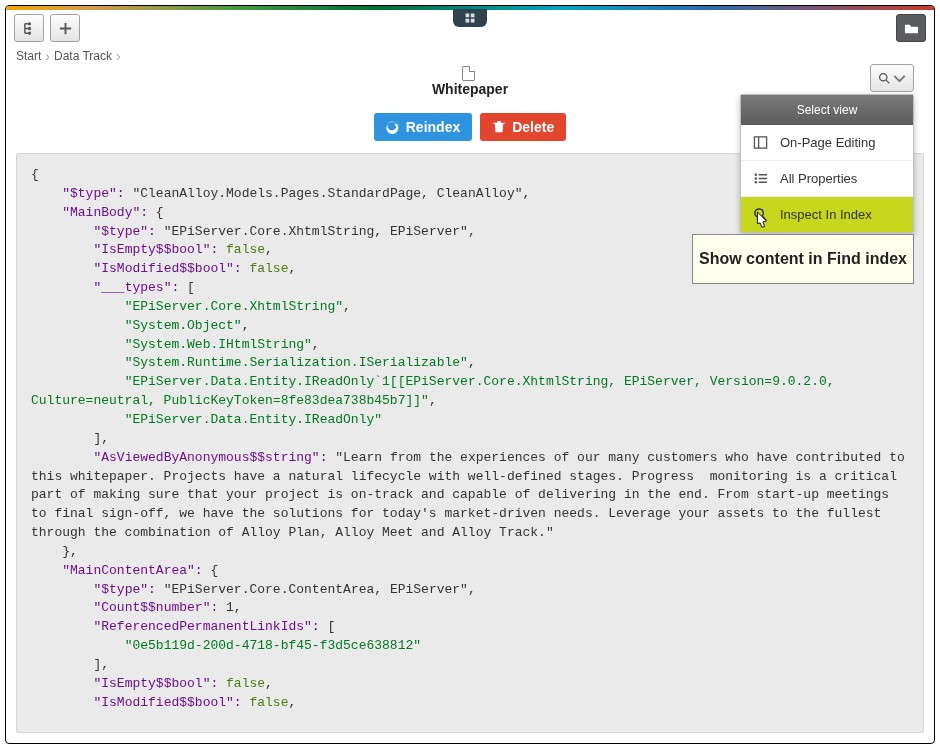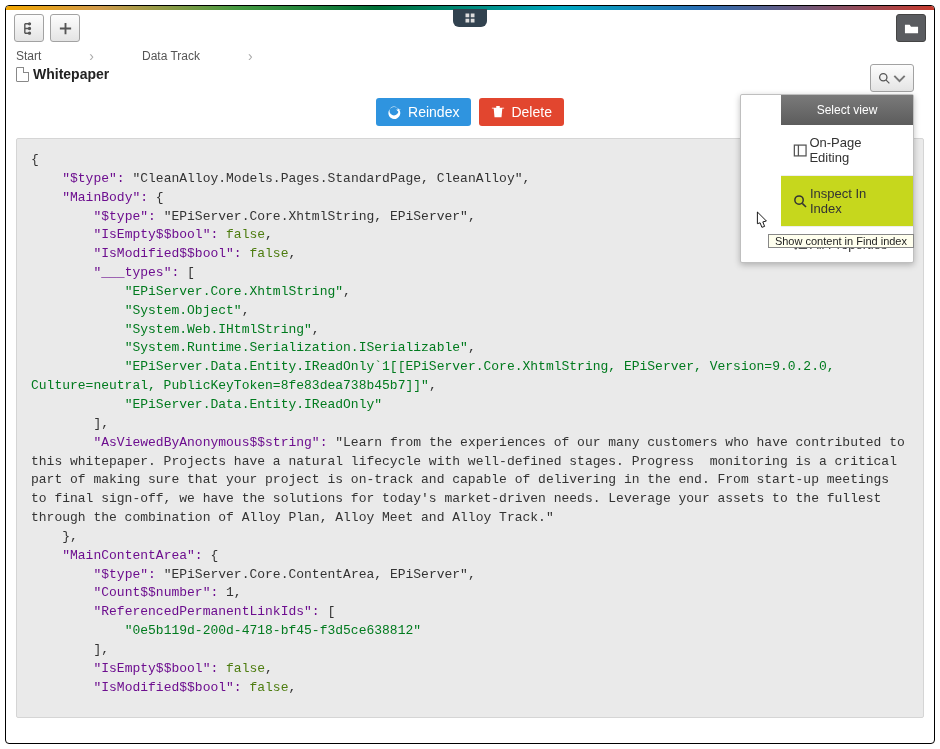--- a/index.html
+++ b/index.html
@@ -5,48 +5,48 @@
   * { box-sizing: border-box; margin: 0; padding: 0; }
   body { font-family: Arial, Helvetica, sans-serif; font-size: 13px; background: #fff; width: 940px; height: 749px; position: relative; overflow: hidden; }
   .outer-border { position:absolute; inset:5px; border:1px solid #000; border-radius:4px; overflow:hidden; background:#fff;}
   .color-bar { height:4px; width:100%; background: linear-gradient(90deg,#f2a600 0%, #d29b4b 10%, #449940 25%,#006f37 40%, #00a7c2 60%, #2a6db3 75%, #c73b2e 100%);}
   .toolbar-top { height:36px; display:flex; align-items:center; padding:0 8px; gap:6px; position:relative; }
   .icon-btn { width:30px; height:28px; border:1px solid #a2a2a2; border-radius:3px; background:linear-gradient(#fdfdfd,#e4e4e4); display:flex; align-items:center; justify-content:center; cursor:pointer; color:#555;}
   .icon-btn svg { width:15px; height:15px; }
   .top-mid-tab { position:absolute; left:50%; transform:translateX(-50%); top:-1px; width:34px; height:18px; background:#31424f; border-radius:0 0 6px 6px; display:flex; align-items:center; justify-content:center; }
   .top-mid-tab svg { width:12px; height:12px; fill:#ddd;}
   .spacer { flex:1; }
-  .breadcrumb-row { padding:0 10px; margin-top:2px; color:#3a3a3a; font-size:12px; display:flex; align-items:center;gap:44px; }
+  .breadcrumb-row { padding:0 10px; margin-top:2px; color:#3a3a3a; font-size:12px; display:flex; align-items:center; }
   .bc-item { color:#555; }
   .bc-sep { color:#aaa; margin:0 4px; font-size:14px;}
-  .title-row { padding:2px 10px 8px; display:flex; align-items:center; }
+  .title-row { padding:2px 10px 8px; display:flex; align-items:center;flex-direction:column; }
   .title-row .doc-icon { width:13px; height:15px; border:1px solid #888; border-radius:1px; position:relative; margin-right:4px; background:#fff;}
   .title-row .doc-icon::after { content:""; position:absolute; top:-1px; right:-1px; width:5px; height:5px; border-left:1px solid #888; border-bottom:1px solid #888; background:#fff;}
   .title-row .title { font-weight:bold; font-size:14px; color:#222;}
   .content-area { padding:0 10px 10px; }
   .action-row { display:flex; justify-content:center; gap:8px; margin:8px 0 12px;}
-  .btn { display:inline-flex; align-items:center; gap:6px; padding:6px 12px; border-radius:3px; font-size:14px; color:#fff; cursor:pointer; border:none; font-weight:normal;}
+  .btn { display:inline-flex; align-items:center; gap:6px; padding:6px 12px; border-radius:3px; font-size:14px; color:#fff; cursor:pointer; border:none; font-weight:bold;}
   .btn-blue { background:#2f94df;}
   .btn-red { background:#e2462f;justify-content:flex-end;}
   .btn svg { width:14px; height:14px; fill:#fff;}
   .code-panel { background:#eaeaea; border:1px solid #d5d5d5; border-radius:2px; padding:12px 14px; height:580px; overflow:hidden;}
   .code-panel pre { font-family:"Lucida Console","Courier New",monospace; font-size:13px; line-height:1.45; color:#333; white-space:pre-wrap; word-wrap:break-word;}
   .code-key { color:#6d0e8f;}
   .code-str { color:#007a1e;}
   .code-kw { color:#4d7c0f;}
   
   .search-dd-btn { position:absolute; right:20px; top:58px; width:44px; height:28px; border:1px solid #a2a2a2; border-radius:3px; background:linear-gradient(#fdfdfd,#e4e4e4); display:flex; align-items:center; justify-content:center; gap:2px; cursor:pointer;}
   .search-dd-btn svg { width:13px; height:13px; fill:#555;}
-  .dropdown-panel { position:absolute; right:20px; top:88px; width:174px; background:#fff; border:1px solid #bfbfbf; border-radius:2px; box-shadow:0 2px 6px rgba(0,0,0,0.25); z-index:10;padding-left:40px;}
+  .dropdown-panel { position:absolute; right:20px; top:88px; width:174px; background:#fff; border:1px solid #bfbfbf; border-radius:2px; box-shadow:0 2px 6px rgba(0,0,0,0.25); z-index:10;}
   .dd-header { background:#6f6f6f; background:linear-gradient(#7a7a7a,#5c5c5c); color:#fff; font-size:12px; text-align:center; padding:8px 0;}
-  .dd-item { display:flex; align-items:center; gap:2px; padding:10px 12px; font-size:13px; color:#333; cursor:pointer;}
+  .dd-item { display:flex; align-items:center; gap:12px; padding:10px 12px; font-size:13px; color:#333; cursor:pointer;}
   .dd-item + .dd-item { border-top:1px solid #eee;}
   .dd-item svg { width:15px; height:15px; }
   .dd-item.active { background:#c6d71d;}
-  .tooltip { position:absolute; right:20px; top:228px; background:#ffffee; border:1px solid #888; font-size:11px; padding:0 6px; color:#222; z-index:11;}
+  .tooltip { position:absolute; right:20px; top:228px; background:#ffffee; border:1px solid #888; font-size:16px; padding:15px 6px; color:#222; z-index:11;font-weight:bold;}
   .cursor { position:absolute; right:164px; top:204px; width:18px; height:22px; z-index:12;}
   .cursor svg { width:18px; height:22px;}
 </style>
 </head>
 <body>
 
 <div class="outer-border">
   <div class="color-bar"></div>
   <div class="toolbar-top">
     <div class="icon-btn">
@@ -142,37 +142,37 @@
 
   <div class="dropdown-panel">
     <div class="dd-header">Select view</div>
     <div class="dd-item">
       <svg viewBox="0 0 16 16" fill="none" stroke="#555" stroke-width="1.4">
           <rect x="1.5" y="2" width="13" height="12"></rect>
           <path d="M6 2v12"></path>
         </svg>
       <span>On-Page Editing</span>
     </div>
-    <div class="dd-item active">
-      <svg viewBox="0 0 16 16" fill="none" stroke="#333" stroke-width="1.6">
-          <circle cx="6.5" cy="6.5" r="4.5"></circle>
-          <path d="M10 10l4 4"></path>
-        </svg>
-      <span>Inspect In Index</span>
-    </div>
     <div class="dd-item">
       <svg viewBox="0 0 16 16" fill="#555">
           <circle cx="3" cy="4" r="1.3"></circle>
           <circle cx="3" cy="8" r="1.3"></circle>
           <circle cx="3" cy="12" r="1.3"></circle>
           <rect x="6" y="3.2" width="9" height="1.6"></rect>
           <rect x="6" y="7.2" width="9" height="1.6"></rect>
           <rect x="6" y="11.2" width="9" height="1.6"></rect>
         </svg>
       <span>All Properties</span>
+    </div>
+    <div class="dd-item active">
+      <svg viewBox="0 0 16 16" fill="none" stroke="#333" stroke-width="1.6">
+          <circle cx="6.5" cy="6.5" r="4.5"></circle>
+          <path d="M10 10l4 4"></path>
+        </svg>
+      <span>Inspect In Index</span>
     </div>
   </div>
 
   <div class="tooltip">Show content in Find index</div>
 
   <div class="cursor">
     <svg viewBox="0 0 20 24">
         <path d="M6 2v13l3-1 2 5 3-1-2-5 4-1z" fill="#fff" stroke="#000" stroke-width="1"></path>
       </svg>
   </div>

